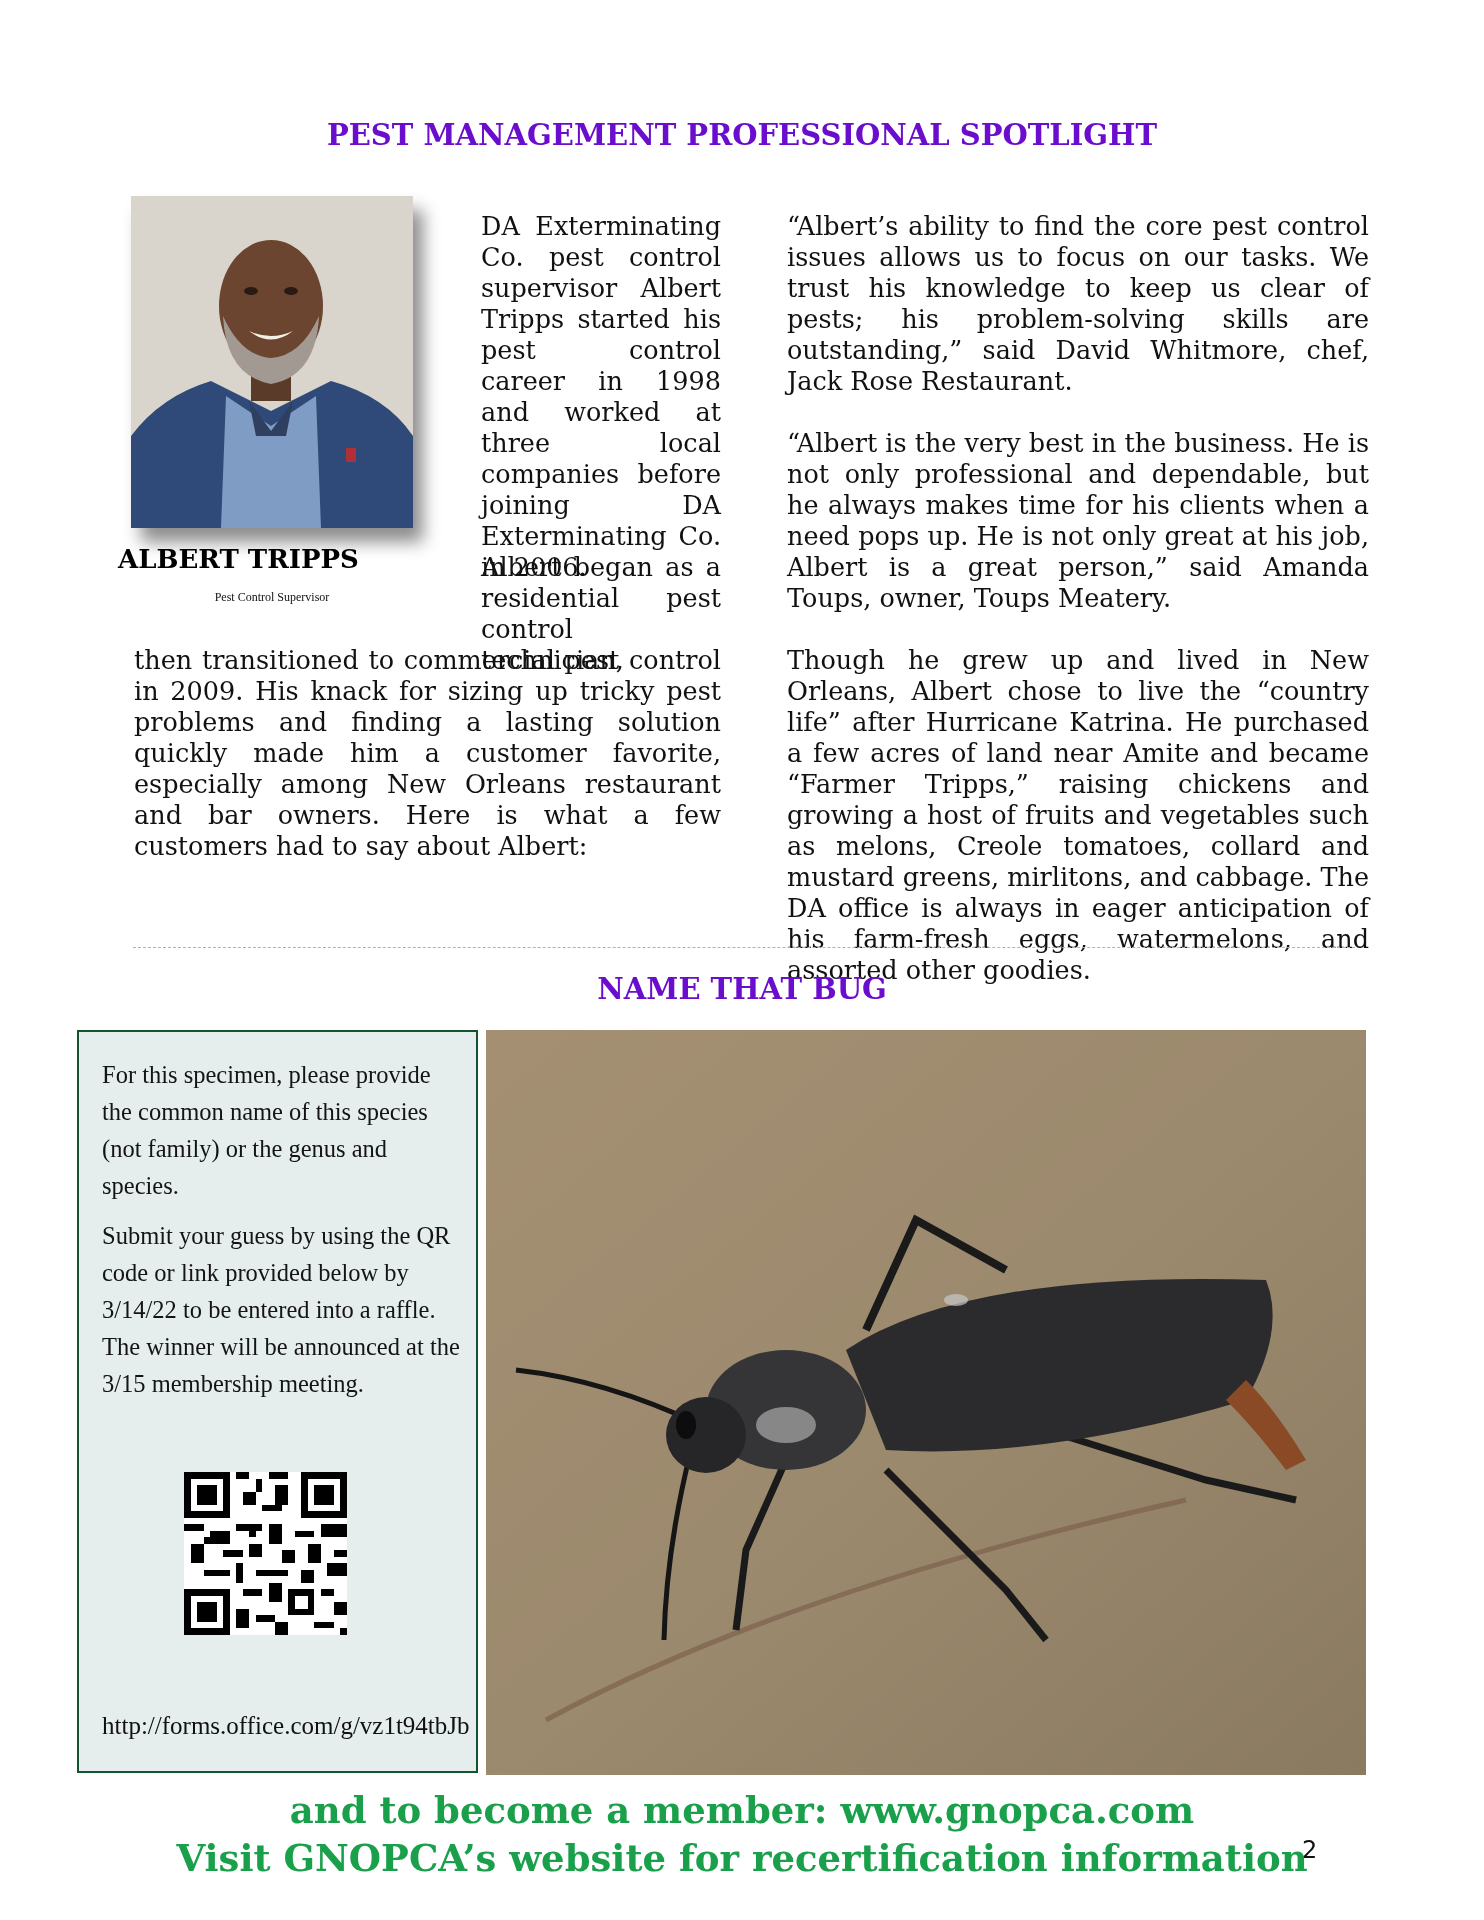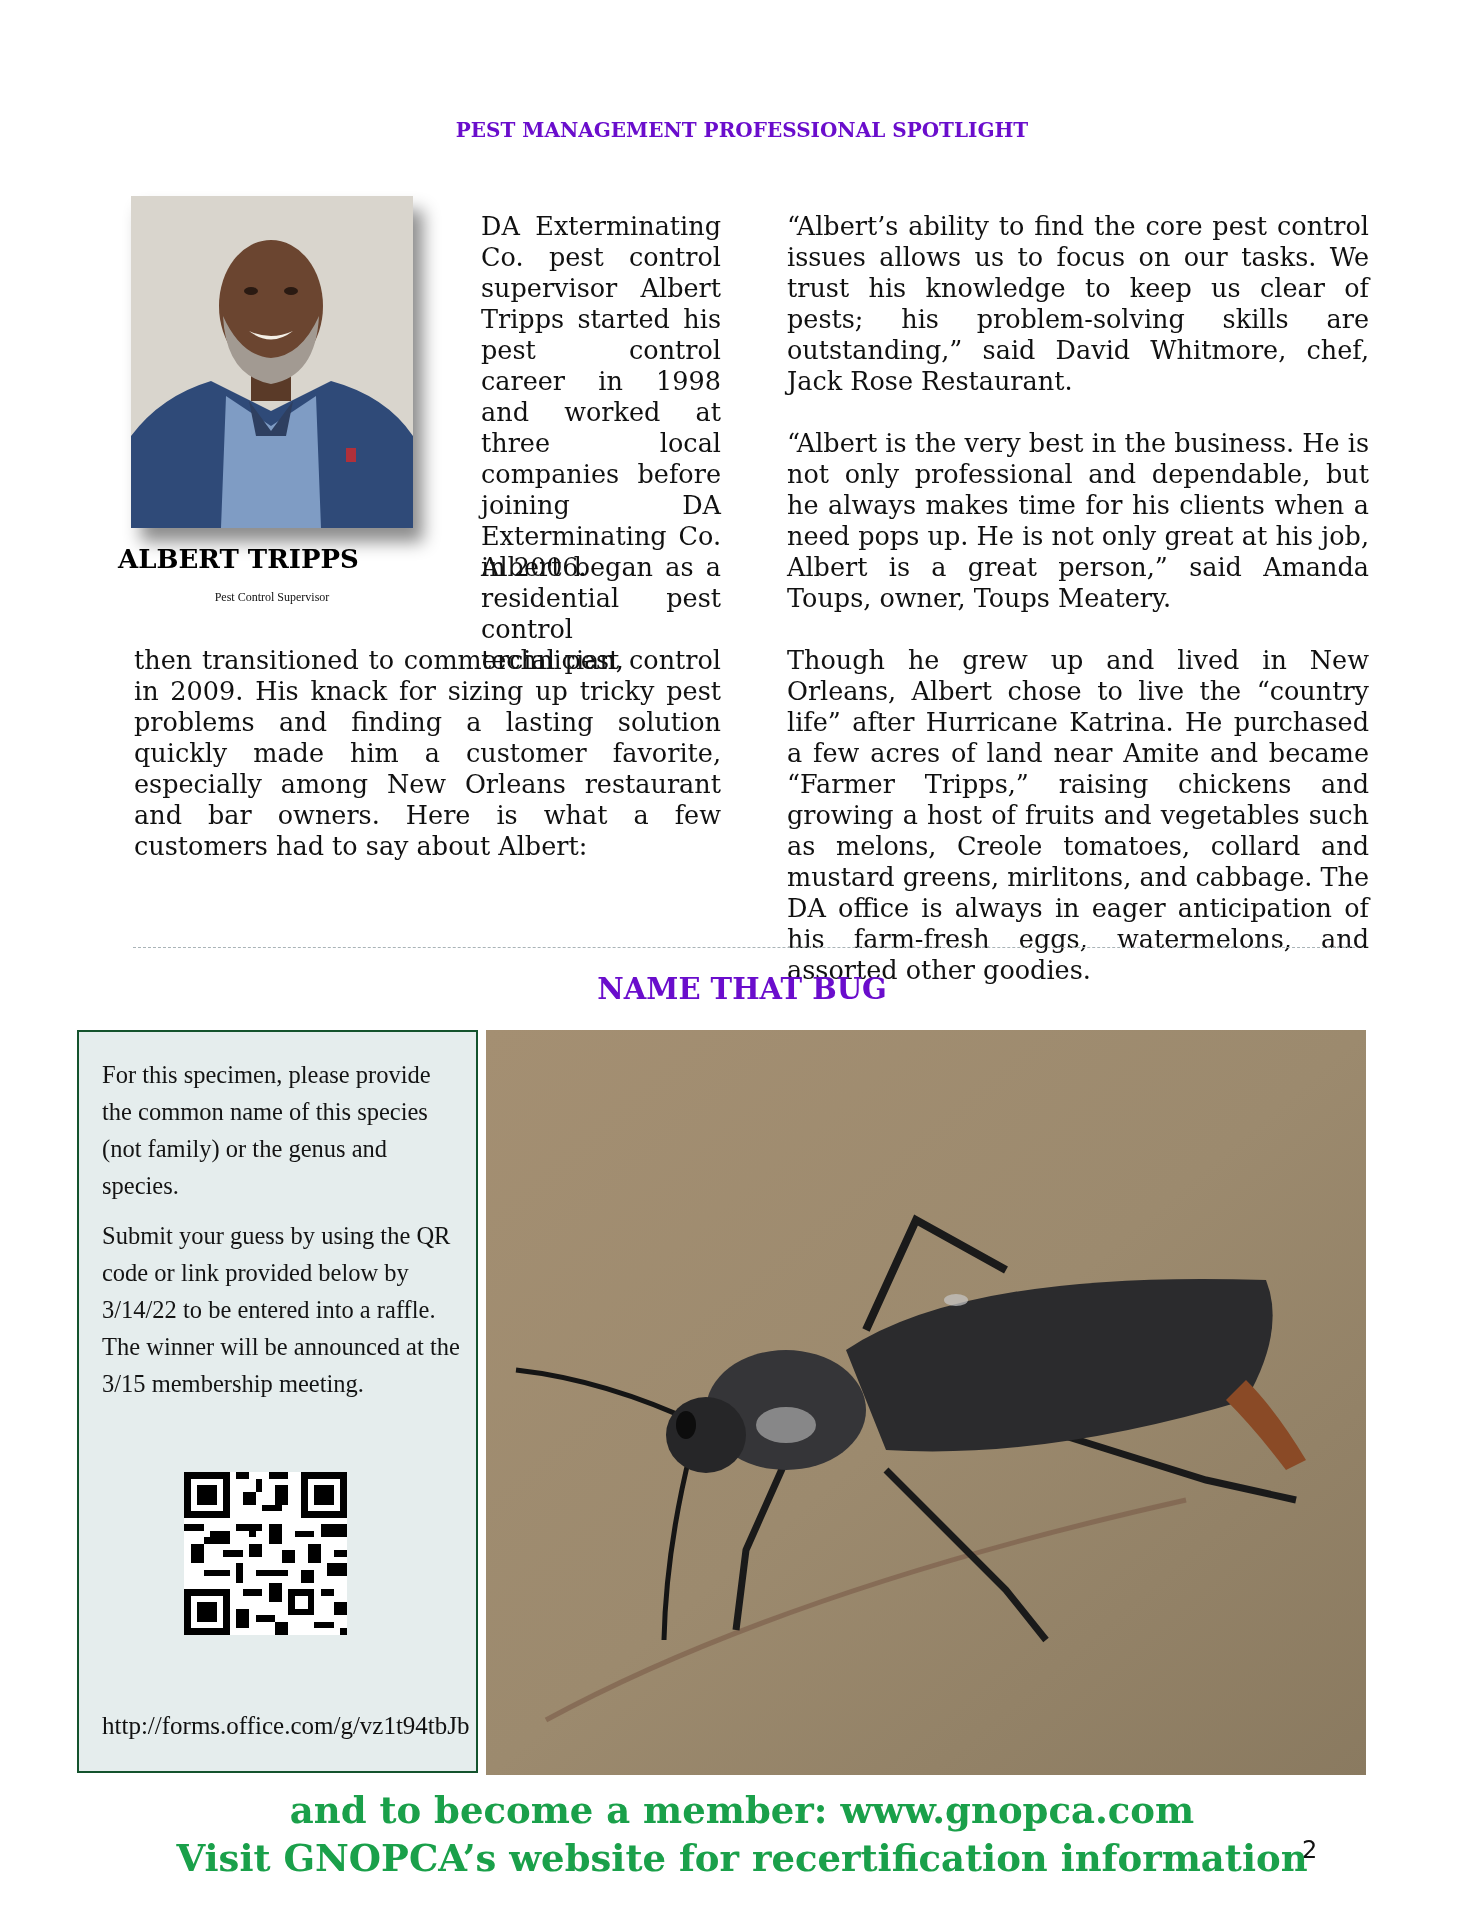--- a/index.html
+++ b/index.html
@@ -1,21 +1,21 @@
 <!DOCTYPE html>
 <html><head>
 <meta charset="utf-8">
 <style>
   html, body { margin:0; padding:0; background:#ffffff; }
   body { width:1484px; height:1920px; position:relative; overflow:hidden;
          font-family:"DejaVu Serif", "Liberation Serif", serif; color:#111; }
   .abs { position:absolute; }
   .h-purple { color:#6a0dcc; font-family:"DejaVu Serif", serif; font-weight:bold;
               text-align:center; letter-spacing:0px; }
-  #spot-title { left:0; width:1484px; top:118px; font-size:20px; }
+  #spot-title { left:0; width:1484px; top:118px; font-size:29px; }
   .body-txt { font-size:25.5px; line-height:31px; text-align:justify; }
   .body-txt p { margin:16px; }
   #photo-wrap { left:131px; top:196px; width:282px; height:332px;
                 box-shadow: 10px 14px 16px rgba(0,0,0,0.45); }
   #photo { width:100%; height:100%; background:#ddd8d0; position:relative; overflow:hidden; }
   #caption-name { left:118px; width:308px; top:544px; font-size:26px; font-weight:bold;
                   text-align:left; font-family:"DejaVu Serif", serif; color:#000000; }
   #caption-title { left:118px; width:308px; top:590px; font-size:12px; text-align:center;
                    font-family:"Liberation Serif", serif; }
   #col1-top { left:465px; top:195px; width:272px; }

